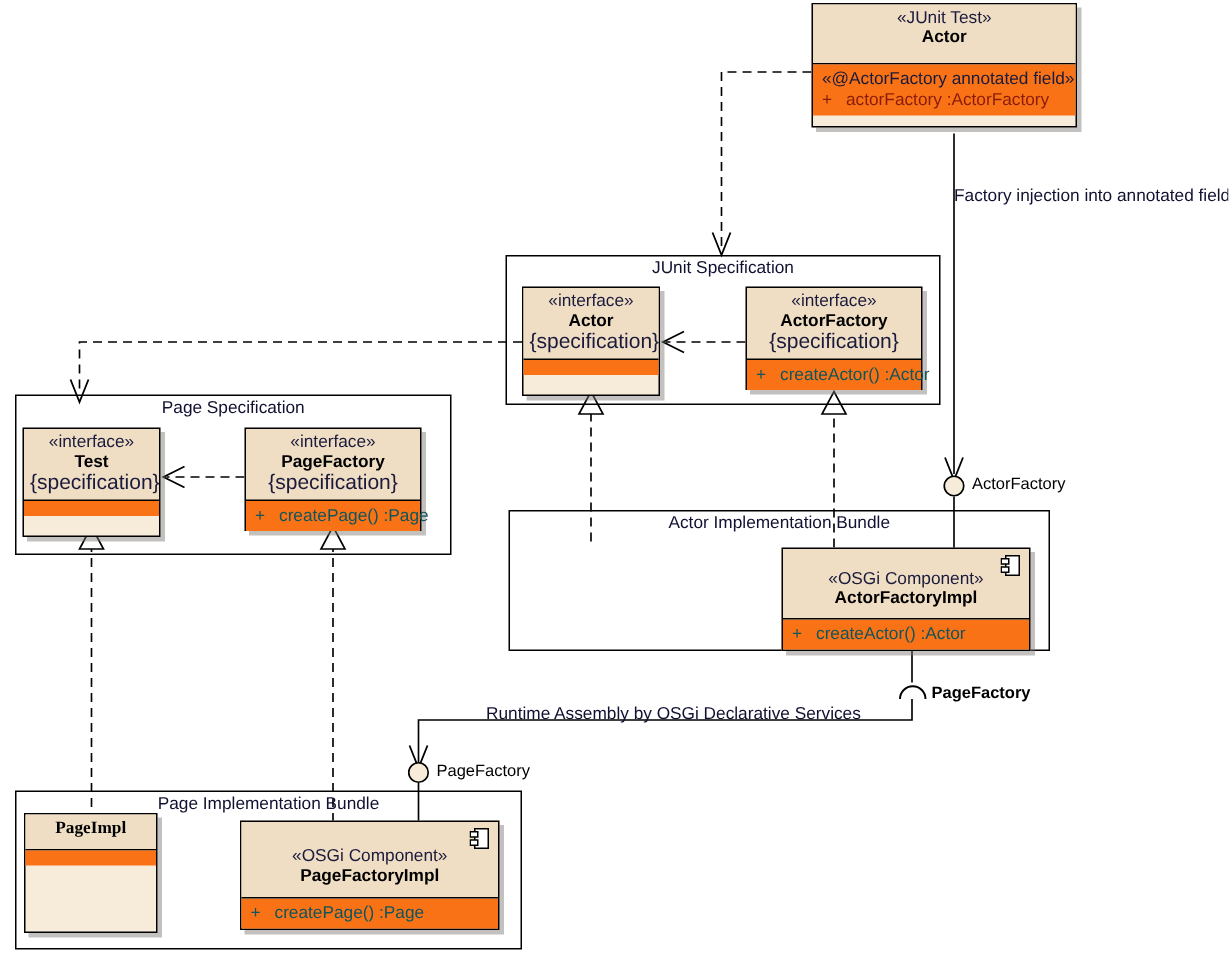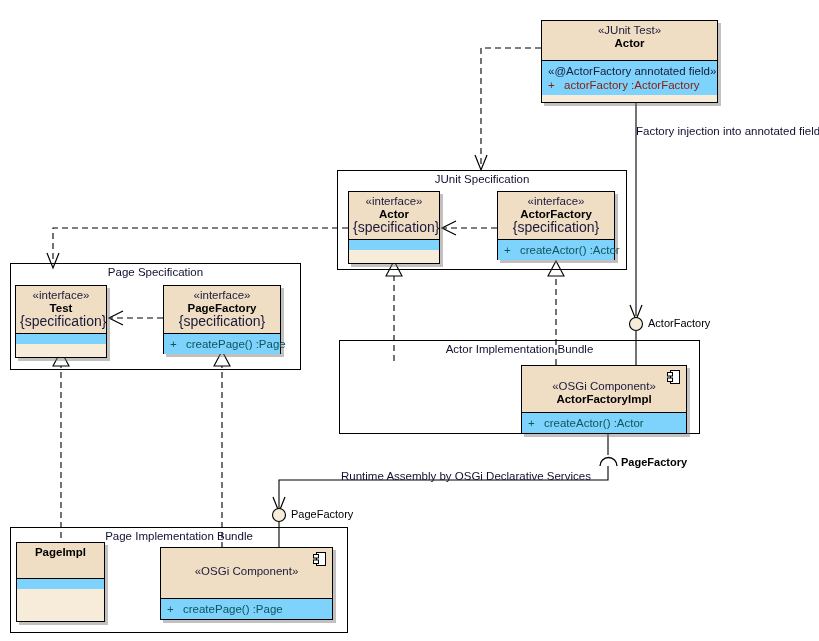--- a/index.html
+++ b/index.html
@@ -70,21 +70,21 @@
     color: #000000;
     white-space: nowrap;
   }
   .ctag {
     font-size: 14px;
     color: #1a1a3c;
     white-space: nowrap;
   }
   .cls-body {
     box-sizing: border-box;
-    background: #7dd3fc;
+    background: #f97316;
     padding: 3px 6px;
     min-height: 10px;
   }
   .cls-body.empty { padding: 0; }
   .feat {
     font-size: 11.5px;
     color: #10545c;
     white-space: nowrap;
     line-height: 14px;
   }
@@ -184,21 +184,21 @@
   </div>
 
   <div class="pkg" style="left:339px; top:340px; width:361px; height:94px;">
     <div class="pkg-title">Actor Implementation Bundle</div>
   </div>
 
   <div class="pkg" style="left:10px; top:527px; width:338px; height:106px;">
     <div class="pkg-title">Page Implementation Bundle</div>
   </div>
 
-  <div class="cls" style="left:541px; top:20px; width:177px; height:83px;">
+  <div class="cls" style="left:541px; top:2px; width:177px; height:83px;">
     <div class="cls-head" style="height:40px;">
       <div class="stereo">«JUnit Test»</div>
       <div class="cname">Actor</div>
     </div>
     <div class="cls-body">
       <div class="feat-stereo">«@ActorFactory annotated field»</div>
       <div class="feat attr">
         <span class="vis">+</span><span>actorFactory  :ActorFactory</span>
       </div>
     </div>
@@ -260,45 +260,46 @@
       <div class="cname">ActorFactoryImpl</div>
     </div>
     <div class="cls-body">
       <div class="feat">
         <span class="vis">+</span><span>createActor()  :Actor</span>
       </div>
     </div>
   </div>
 
   <div class="cls" style="left:16px; top:542px; width:89px; height:80px;">
-    <div class="cls-head" style="height:36px;">
+    <div class="cls-head" style="height:24px;font-family:Liberation Serif, serif;">
       <div class="cname">PageImpl</div>
     </div>
     <div class="cls-body empty"></div>
   </div>
 
   <div class="cls" style="left:160px; top:547px; width:173px; height:73px;">
     <div class="cls-head" style="height:51px; padding-top:17px; position:relative;">
       <svg class="comp-icon" viewBox="0 0 13 14" width="13" height="14" style="top:4px;">
         <rect x="3.5" y="0.5" width="9" height="13" fill="#fff" stroke="#000" stroke-width="1"></rect>
         <rect x="0.5" y="2.5" width="5" height="3.5" fill="#fff" stroke="#000" stroke-width="1"></rect>
         <rect x="0.5" y="8" width="5" height="3.5" fill="#fff" stroke="#000" stroke-width="1"></rect>
       </svg>
       <div class="stereo">«OSGi Component»</div>
+      <div class="cname">PageFactoryImpl</div>
     </div>
     <div class="cls-body">
       <div class="feat">
         <span class="vis">+</span><span>createPage()  :Page</span>
       </div>
     </div>
   </div>
 
   <div class="edge-note" style="left:636px; top:125px;">Factory injection into annotated fields</div>
 
   <div class="conn-label" style="left:648px; top:317px;">ActorFactory</div>
 
   <div class="conn-label bold" style="left:621px; top:456px;">PageFactory</div>
 
-  <div class="edge-note" style="left:341px; top:470px;text-align:center;">Runtime Assembly by OSGi Declarative Services</div>
+  <div class="edge-note" style="left:324px; top:470px;text-align:center;">Runtime Assembly by OSGi Declarative Services</div>
 
   <div class="conn-label" style="left:291px; top:508px;">PageFactory</div>
 
 </div>
 
 </body></html>

